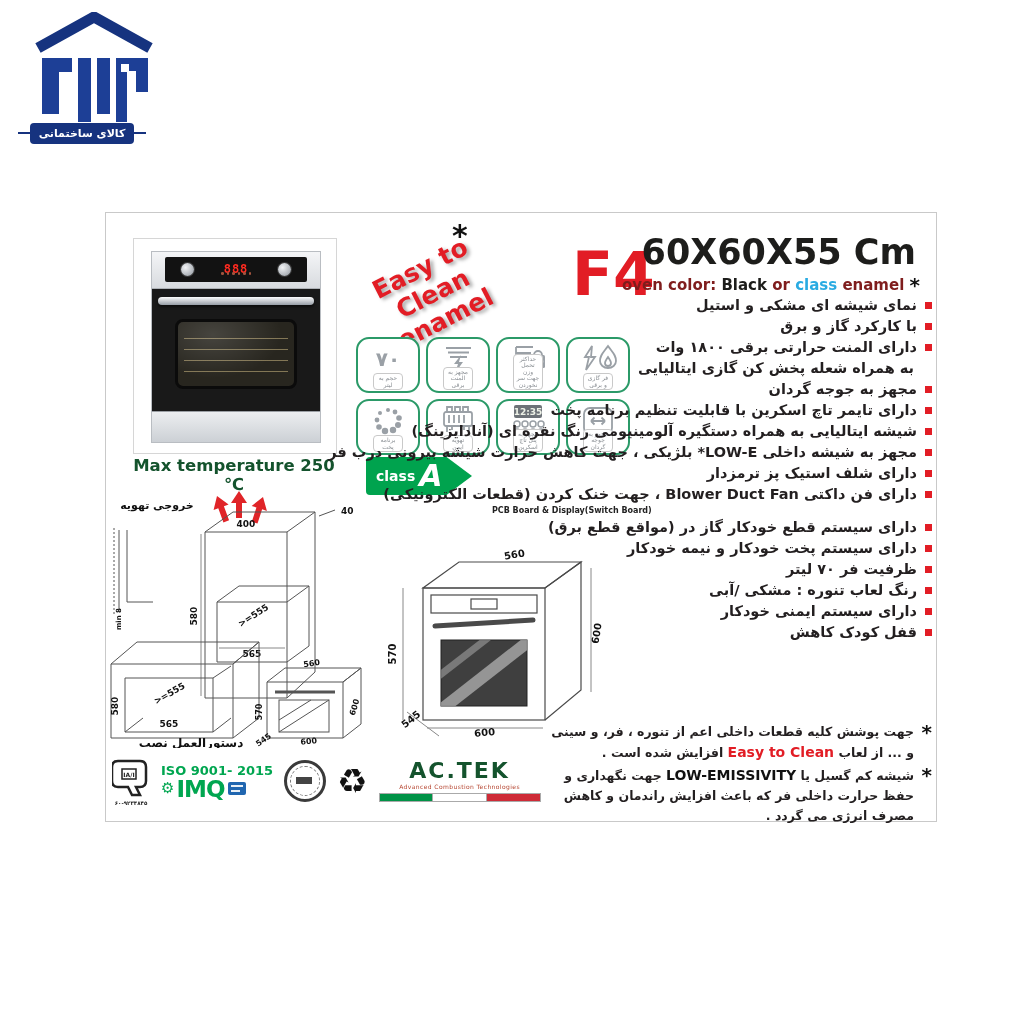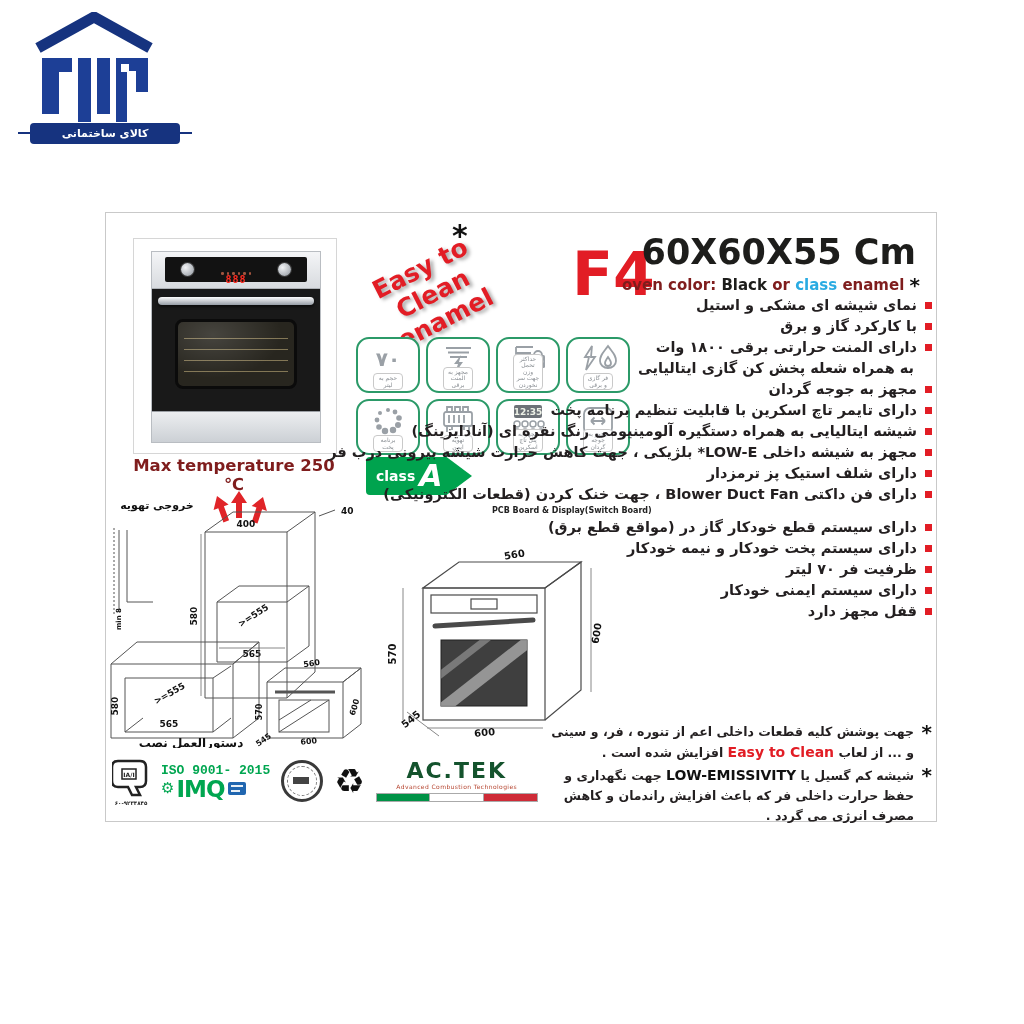--- a/index.html
+++ b/index.html
@@ -6,49 +6,49 @@
   body{
     width:1024px;height:1024px;position:relative;background:#ffffff;
     font-family:"DejaVu Sans","Liberation Sans",sans-serif;overflow:hidden;
     -webkit-font-smoothing:antialiased;
   }
   .abs{position:absolute;}
 
   
   .brand{left:30px;top:12px;width:128px;height:132px;}
   .brand-banner{
-    position:absolute;left:0;bottom:0;width:150px;height:21px;background:#16337f;
+    position:absolute;left:0;bottom:0;width:104px;height:21px;background:#16337f;
     border-radius:4px;color:#fff;font-size:11px;font-weight:bold;
     display:flex;align-items:center;justify-content:center;direction:rtl;
   }
   .brand-banner::before,.brand-banner::after{
     content:"";position:absolute;top:9px;width:14px;height:2px;background:#16337f;
   }
   .brand-banner::before{left:-12px;} .brand-banner::after{right:-12px;}
 
   
   .frame{left:105px;top:212px;width:830px;height:608px;border:1px solid #c9c9c9;background:#fff;}
 
   
   .photo{left:133px;top:238px;width:202px;height:214px;border:1px solid #d6d6d6;background:#fff;}
   .oven{position:absolute;left:17px;top:12px;width:168px;height:190px;background:#e9ebed;border:1px solid #b9bdc2;display:flex;flex-direction:column;}
   .ctrl{height:36px;background:linear-gradient(#f4f5f7,#d8dbdf);position:relative;border-bottom:1px solid #aeb2b7;}
   .ctrl-black{position:absolute;left:13px;right:13px;top:5px;bottom:6px;background:#121212;border-radius:2px;}
   .knob{position:absolute;top:6px;width:13px;height:13px;border-radius:50%;background:radial-gradient(circle at 35% 35%,#f2f3f5,#8d949c);box-shadow:0 0 0 1px #3a3a3a;}
   .knob.l{left:16px;} .knob.r{right:16px;}
-  .led{position:absolute;left:50%;top:5px;transform:translateX(-50%);color:#ff2b20;font-size:10px;letter-spacing:1px;font-weight:bold;font-family:"DejaVu Sans Mono",monospace;margin-top:12px;}
+  .led{position:absolute;left:50%;top:5px;transform:translateX(-50%);color:#ff2b20;font-size:12px;letter-spacing:1px;font-weight:bold;font-family:"DejaVu Sans Mono",monospace;}
   .btnrow{position:absolute;left:50%;top:15px;transform:translateX(-50%);display:flex;gap:3px;}
   .btnrow i{width:2.5px;height:2.5px;background:#a2543e;border-radius:50%;}
   .door{flex:1;background:#191919;position:relative;}
   .handle{position:absolute;top:8px;left:6px;right:6px;height:8px;border-radius:5px;background:linear-gradient(#fcfcfc,#969da6);box-shadow:0 2px 3px rgba(0,0,0,.55);}
   .glass{position:absolute;left:23px;right:23px;top:30px;bottom:22px;background:#28261f;border:3px solid #0b0b0b;border-radius:8px;overflow:hidden;}
   .glass::before{content:"";position:absolute;inset:6px;background:repeating-linear-gradient(180deg,transparent 0 10px,rgba(205,185,130,.55) 10px 11px);}
   .glass::after{content:"";position:absolute;inset:0;background:radial-gradient(ellipse at 30% 20%,rgba(255,255,255,.14),transparent 60%);}
   .obase{height:30px;background:linear-gradient(#eceef0,#ccd0d5);border-top:1px solid #9b9fa4;}
-  .photo-caption{left:126px;top:456px;width:216px;text-align:center;font-size:16.5px;font-weight:600;color:#7f1d1d;}
+  .photo-caption{left:126px;top:456px;width:216px;text-align:center;font-size:16.5px;font-weight:600;color:#14532d;}
 
   
   .model{left:572px;top:244px;font-size:60px;line-height:60px;font-weight:800;color:#e21d25;}
   .sizes{right:108px;top:234px;font-size:35px;line-height:36px;font-weight:800;color:#1d1d1b;letter-spacing:0;}
   .colorline{right:104px;top:273px;font-size:15px;font-weight:bold;white-space:nowrap;}
   .colorline .red{color:#7f1d1d;} .colorline .blk{color:#1d1d1b;} .colorline .blu{color:#29abe2;}
   .colorline .star{color:#111;font-size:20px;vertical-align:-2px;}
 
   
   .easy{left:348px;top:252px;width:170px;text-align:center;transform:rotate(-27deg);
@@ -90,21 +90,21 @@
   
   .install-svg{left:105px;top:486px;}
   .ovensvg{left:383px;top:546px;}
   svg text{font-family:"DejaVu Sans","Liberation Sans",sans-serif;}
 
   
   .certs{left:112px;top:750px;display:flex;align-items:center;gap:11px;height:62px;}
   .std{display:flex;flex-direction:column;align-items:center;}
   .std-code{font-size:5.5px;color:#222;font-weight:bold;margin-top:1px;}
   .isoblk{display:flex;flex-direction:column;}
-  .iso-line{color:#00a650;font-size:13px;font-weight:800;white-space:nowrap;font-family:Liberation Mono, monospace;}
+  .iso-line{color:#00a650;font-size:13px;font-weight:800;white-space:nowrap;}
   .imq-line{display:flex;align-items:center;gap:2px;}
   .gear{color:#00a650;font-size:15px;line-height:15px;}
   .imq{color:#00a650;font-size:23px;font-weight:800;letter-spacing:-1px;line-height:22px;}
   .bluechip{width:18px;height:13px;background:#2066b0;border-radius:2px;margin-left:2px;position:relative;}
   .bluechip::before{content:"";position:absolute;left:3px;top:3px;right:3px;height:2px;background:#fff;opacity:.9;}
   .bluechip::after{content:"";position:absolute;left:3px;bottom:3px;right:6px;height:2px;background:#fff;opacity:.9;}
   .certcircle{width:36px;height:36px;border:3px solid #3a3a3a;border-radius:50%;position:relative;background:#fff;}
   .certcircle::before{content:"";position:absolute;inset:3px;border:1px dashed #777;border-radius:50%;}
   .certcircle::after{content:"";position:absolute;left:9px;top:14px;width:16px;height:7px;background:#444;}
   .recycle{font-size:34px;color:#111;line-height:36px;}
@@ -292,22 +292,23 @@
     <div class="feat"><span class="fbullet"></span><span>مجهز به جوجه گردان</span></div>
     <div class="feat"><span class="fbullet"></span><span>دارای تایمر تاچ اسکرین  با قابلیت تنظیم برنامه پخت</span></div>
     <div class="feat"><span class="fbullet"></span><span>شیشه ایتالیایی به همراه دستگیره آلومینیومی رنگ نقره ای (آنادایزینگ)</span></div>
     <div class="feat"><span class="fbullet"></span><span>مجهز به شیشه داخلی LOW-E* بلژیکی ، جهت کاهش حرارت شیشه بیرونی درب فر</span></div>
     <div class="feat"><span class="fbullet"></span><span>دارای شلف استیک پز ترمزدار</span></div>
     <div class="feat"><span class="fbullet"></span><span>دارای فن داکتی Blower Duct Fan ، جهت خنک کردن (قطعات الکترونیکی)</span></div>
     <div class="feat sub-en"><span>PCB Board &amp; Display(Switch Board)</span></div>
     <div class="feat"><span class="fbullet"></span><span>دارای سیستم قطع خودکار گاز در (مواقع قطع برق)</span></div>
     <div class="feat"><span class="fbullet"></span><span>دارای سیستم پخت خودکار و نیمه خودکار</span></div>
     <div class="feat"><span class="fbullet"></span><span>ظرفیت فر ۷۰ لیتر</span></div>
+    <div class="feat"><span class="fbullet"></span><span>رنگ لعاب تنوره :  مشکی /آبی</span></div>
     <div class="feat"><span class="fbullet"></span><span>دارای سیستم ایمنی خودکار</span></div>
-    <div class="feat"><span class="fbullet"></span><span>قفل مجهز دارد</span></div>
+    <div class="feat"><span class="fbullet"></span><span>قفل کودک کاهش</span></div>
   </div>
 
 <div class="abs notes">
     <div class="note"><span class="note-star">*</span><span class="seg-fa">جهت پوشش کلیه قطعات داخلی اعم از تنوره ، فر، و سینی و ... از لعاب </span><span class="seg-red">Easy to Clean</span><span class="seg-fa"> افزایش شده است .</span></div>
     <div class="note"><span class="note-star">*</span><span class="seg-fa">شیشه کم گسیل یا </span><span class="seg-bold">LOW-EMISSIVITY</span><span class="seg-fa"> جهت نگهداری و حفظ حرارت داخلی فر که باعث افزایش راندمان و کاهش مصرف انرژی می گردد .</span></div>
   </div>
 
 <svg class="abs install-svg" width="285" height="262" viewBox="0 0 285 262">
   <g fill="#e02428">
     <path d="M0,0 l8,12 h-5 v15 h-6 v-15 h-5 z" transform="translate(112,10) rotate(-20)"></path>

